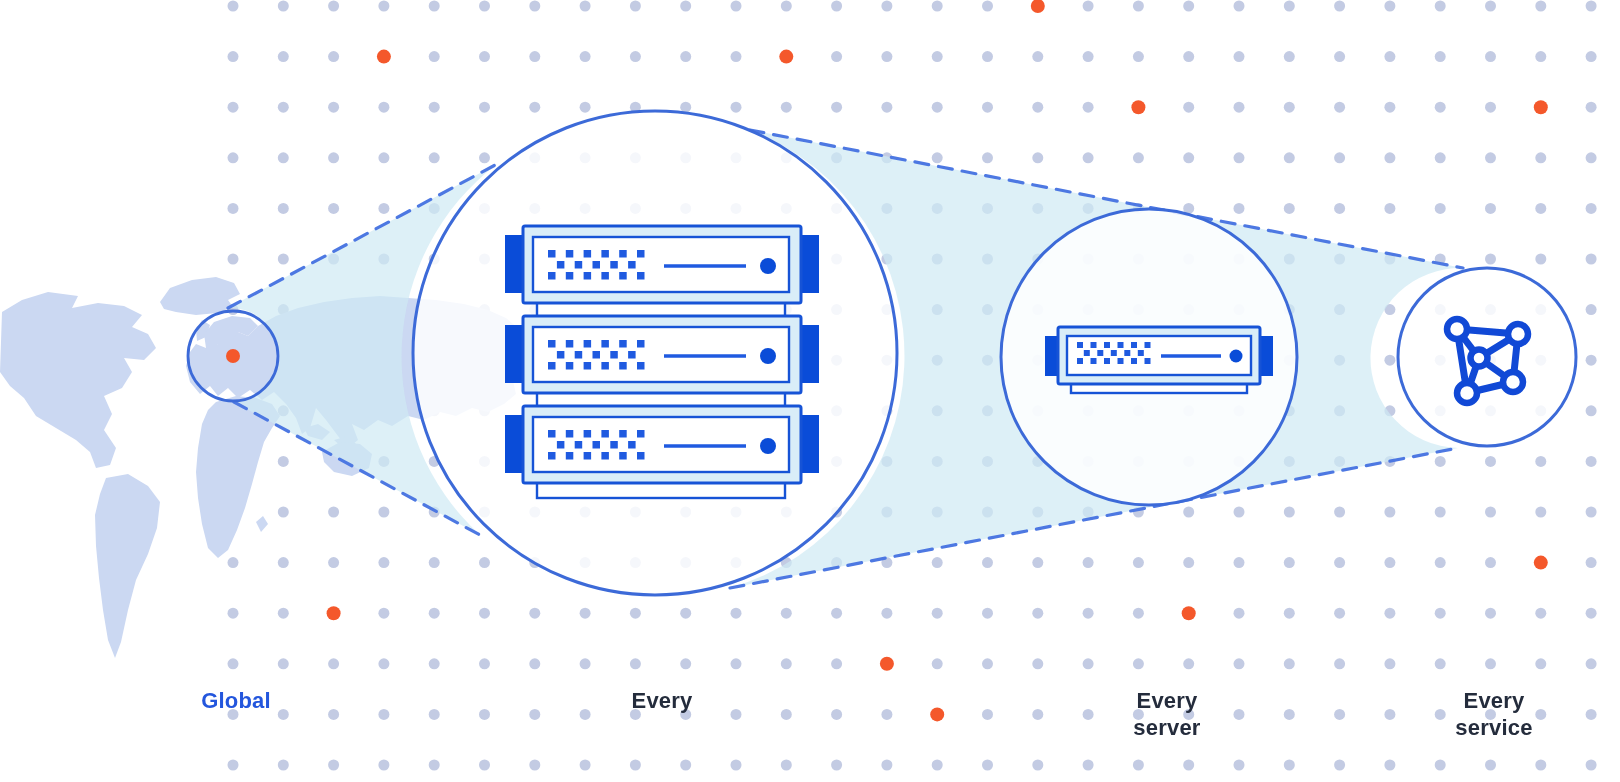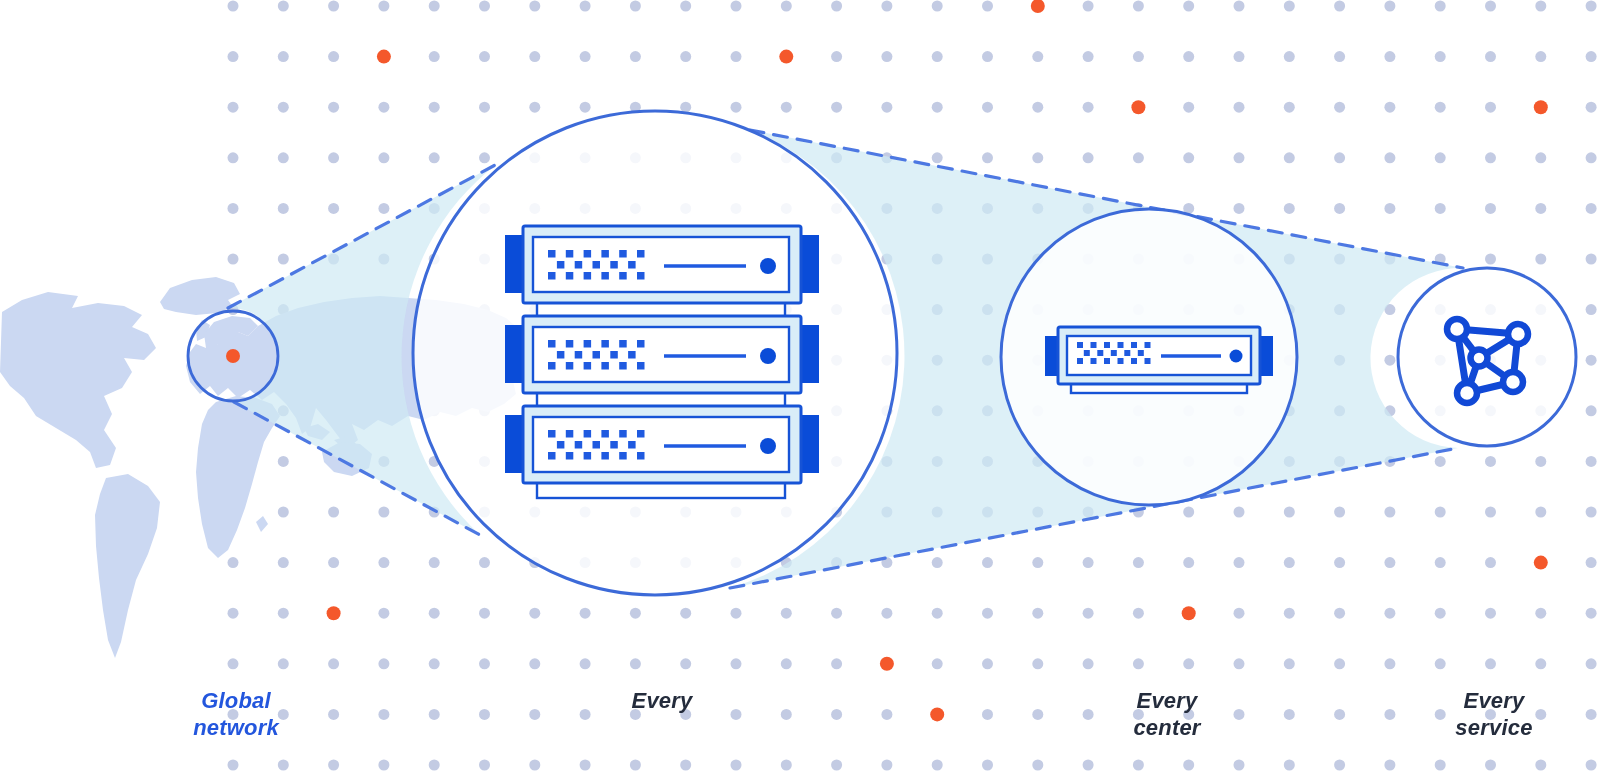--- a/index.html
+++ b/index.html
@@ -1,21 +1,21 @@
 <!DOCTYPE html>
 <html style="--background: #ffffff; --map-land: #cbd8f2; --dot: #c3cbe3; --dot-accent: #f4582b; --circle-stroke: #3c6ad8; --dash-stroke: #4d78e2; --beam-fill: #cfe9f3; --server-border: #1653d6; --server-fill: #d9edf8; --server-tab: #0a4cd8; --server-accent: #1f5ae0; --icon-blue: #1149d6; --text-dark: #242c3c; --text-blue: #2356dd;"><head>
 <meta charset="utf-8">
 <style>
   html,body{margin:0;padding:0;}
   body{
     width:1620px;height:782px;position:relative;overflow:hidden;
     background:var(--background,#fff);
     font-family:"Liberation Sans",sans-serif;
   }
-  #stage{position:absolute;left:0;top:0;width:1620px;height:716px;font-style:italic;}
+  #stage{position:absolute;left:0;top:0;width:1620px;height:716px;}
   svg{display:block;}
 
   
   .map-land{fill:var(--map-land);}
   .beam{fill:var(--beam-fill);fill-opacity:.7;}
   .dash{stroke:var(--dash-stroke);stroke-width:3.2;stroke-dasharray:14 10;fill:none;stroke-linecap:round;}
   .circ{fill:#ffffff;fill-opacity:.84;stroke:var(--circle-stroke);stroke-width:3;}
   .circ-map{fill:none;stroke:var(--circle-stroke);stroke-width:2.8;}
   .srv-main{fill:var(--server-fill);stroke:var(--server-border);stroke-width:3;}
   .srv-inner{fill:#ffffff;stroke:var(--server-border);stroke-width:2.4;}
@@ -648,26 +648,25 @@
       <circle class="net-node" cx="1457" cy="329" r="10"></circle>
       <circle class="net-node" cx="1518" cy="334" r="10"></circle>
       <circle class="net-node" cx="1467" cy="393" r="10"></circle>
       <circle class="net-node" cx="1513" cy="382" r="10"></circle>
       <circle class="net-node" cx="1479" cy="358" r="8.5"></circle>
     </g>
   </svg>
 
   <div class="stage-label accent" style="left:86px;top:687px;">
     <div>Global</div>
-    <div>network</div>
   </div>
   <div class="stage-label" style="left:512px;top:687px;">
     <div>Every</div>
   </div>
   <div class="stage-label" style="left:1017px;top:687px;">
     <div>Every</div>
-    <div>center</div>
+    <div>server</div>
   </div>
   <div class="stage-label" style="left:1344px;top:687px;">
     <div>Every</div>
     <div>service</div>
   </div>
 </div>
 
 </body></html>

